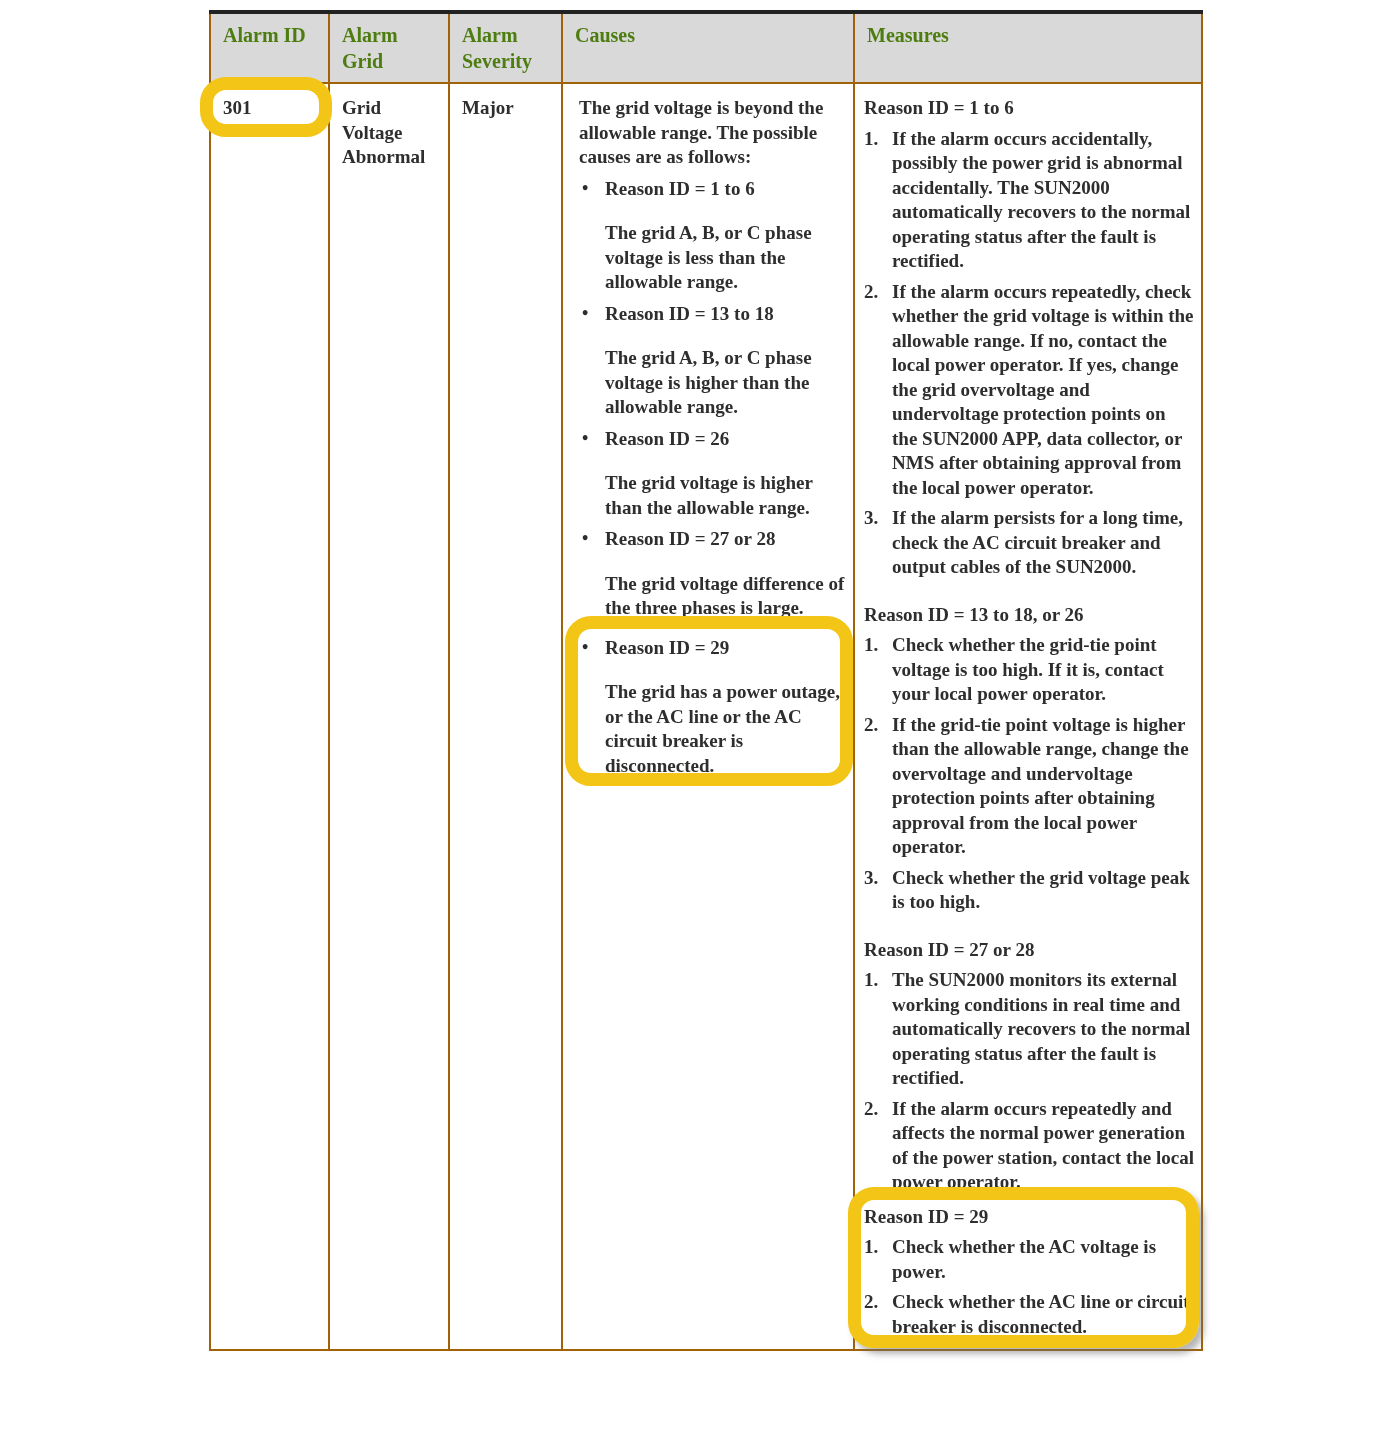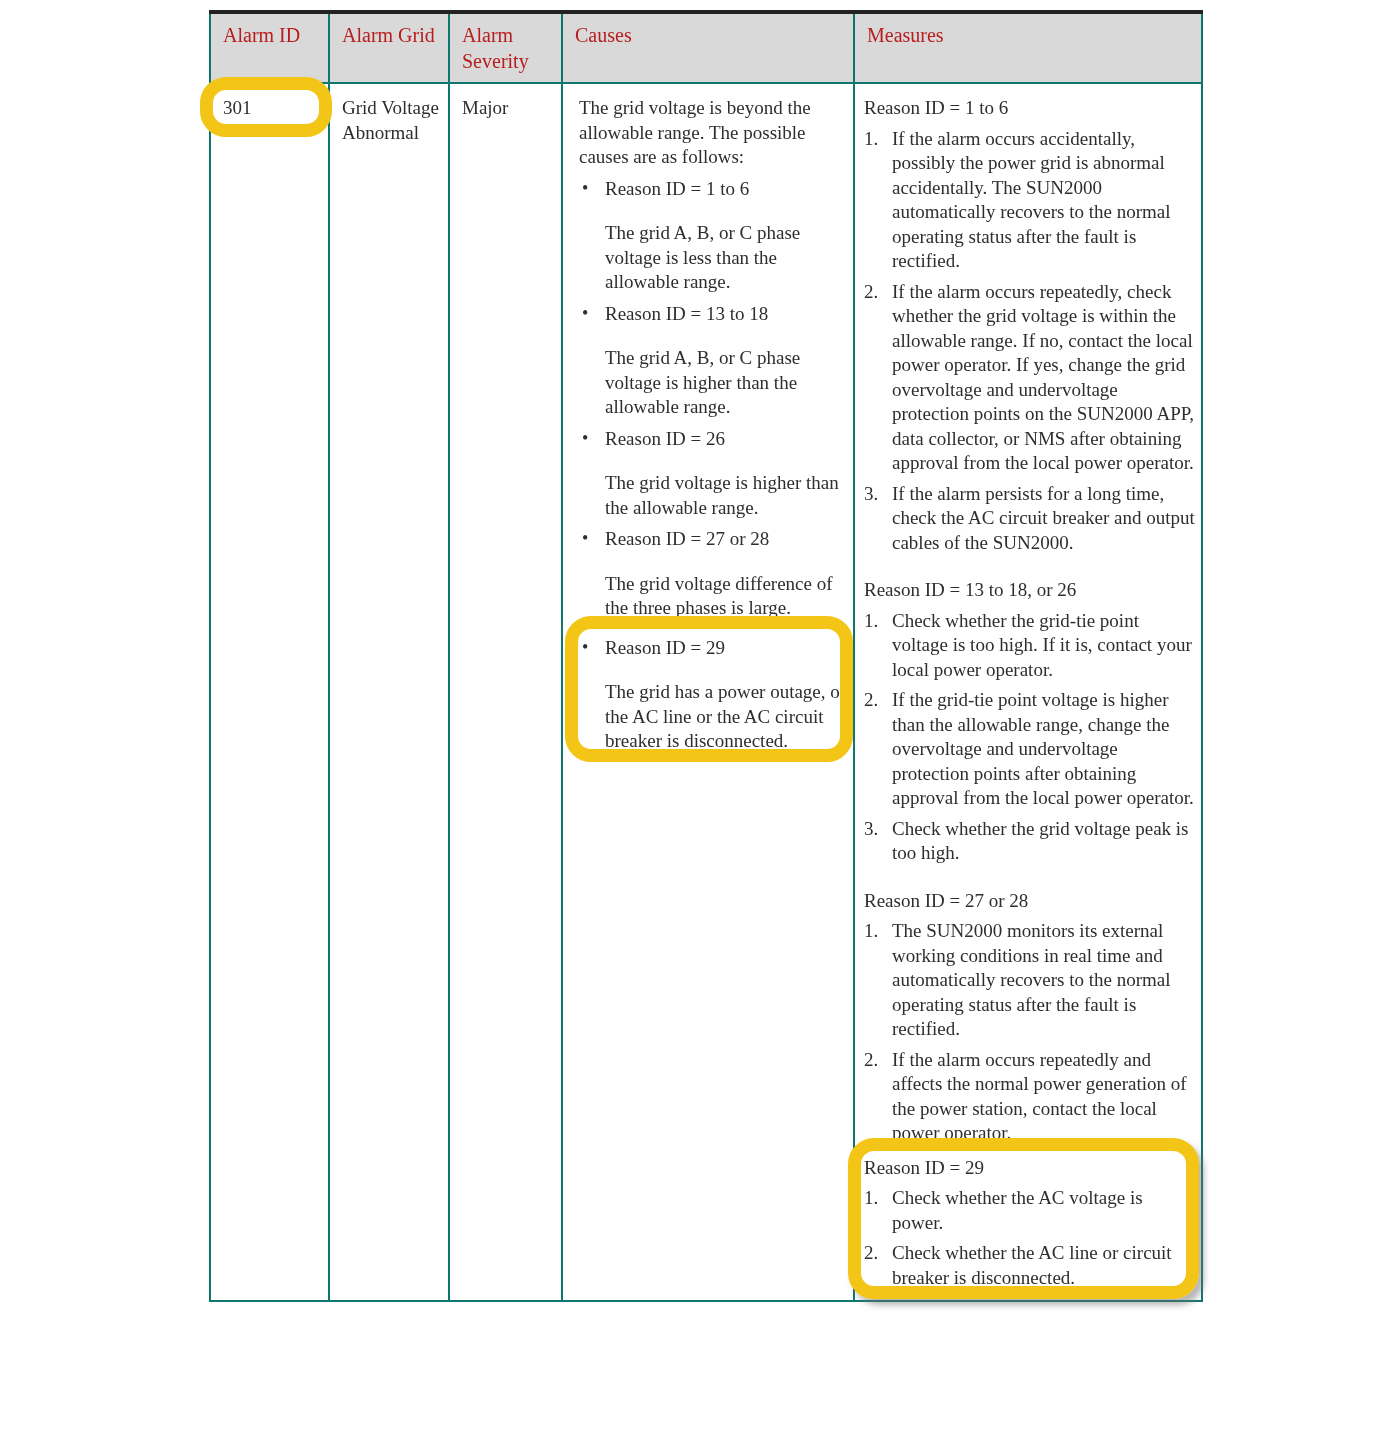--- a/index.html
+++ b/index.html
@@ -15,30 +15,31 @@
   
   table.fault-table {
     position: absolute;
     left: 209px;
     top: 10px;
     width: 992px;
     border-collapse: collapse;
     table-layout: fixed;
   }
   .fault-table th, .fault-table td {
-    border: 2px solid #0f766e;
+    border: 2px solid #a16207;
     vertical-align: top;
     text-align: left;
+    font-weight: bold;
   }
   .fault-table thead th {
     border-top: 4px solid #222222;
     background: #d9d9d9;
-    color: #b91c1c;
+    color: #4d7c0f;
     font-size: 20px;
-    font-weight: normal;
+    font-weight: bold;
     line-height: 26px;
     padding: 8px 6px 8px 12px;
   }
   .fault-table td {
     background: #ffffff;
     color: #2e2e2e;
     font-size: 19px;
     line-height: 24.5px;
     padding: 12px 6px 10px 12px;
   }

